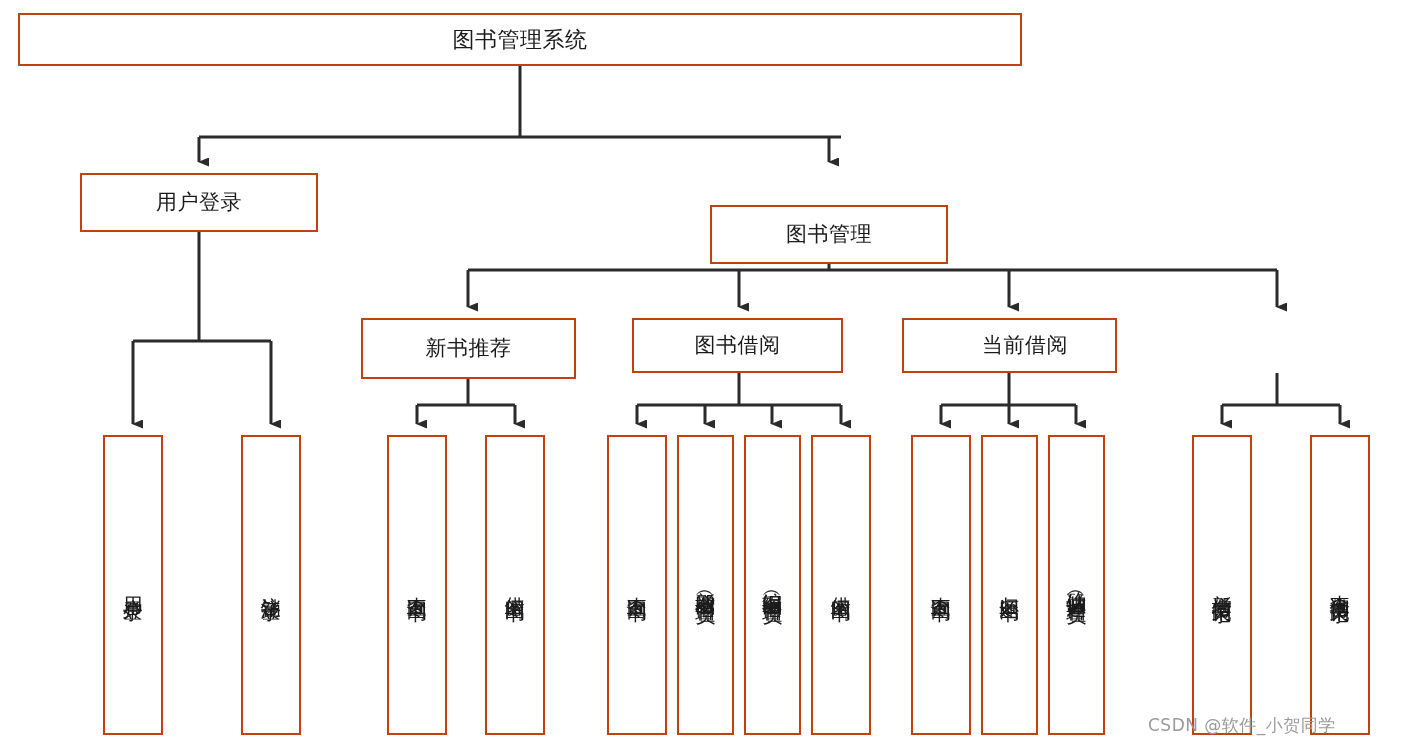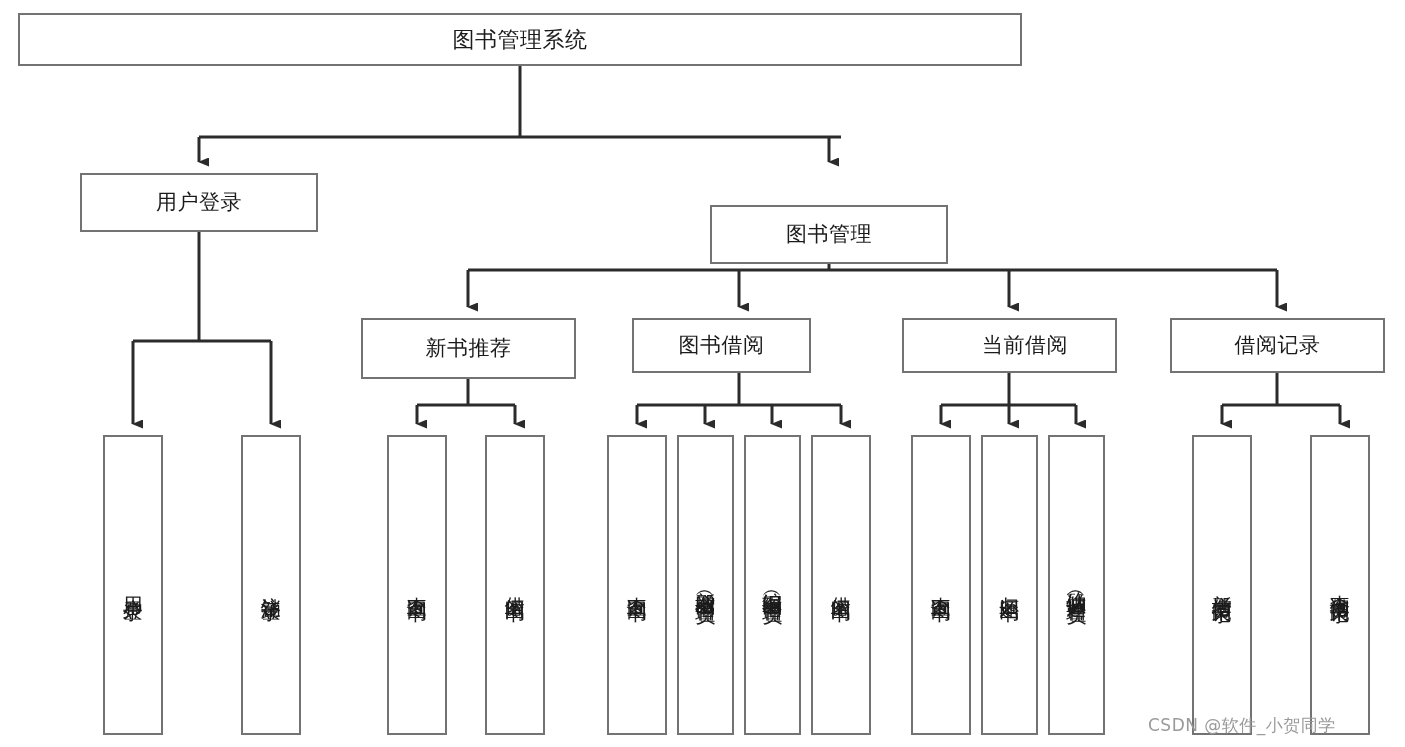--- a/index.html
+++ b/index.html
@@ -18,21 +18,21 @@
   #wires{
     position:absolute;
     left:0;top:0;
     width:1405px;height:747px;
     pointer-events:none;
   }
   .node{
     position:absolute;
     box-sizing:border-box;
     background:#ffffff;
-    border:2px solid #737373;
+    border:2px solid #c2410c;
     display:flex;
     align-items:center;
     justify-content:center;
     z-index:3;
   }
   .node .label{
     font-size:21px;
     line-height:1.18;
     letter-spacing:0.5px;
     color:#1b1b1b;
@@ -125,28 +125,25 @@
   <div class="node" style="left:80px;top:173px;width:238px;height:59px;">
     <span class="label">用户登录</span>
   </div>
   <div class="node" style="left:710px;top:173px;width:238px;height:59px;margin-top:32px;">
     <span class="label">图书管理</span>
   </div>
 
   <div class="node" style="left:361px;top:318px;width:215px;height:61px;">
     <span class="label">新书推荐</span>
   </div>
-  <div class="node" style="left:632px;top:318px;width:179px;height:55px;">
+  <div class="node" style="left:632px;top:318px;width:211px;height:55px;">
     <span class="label">图书借阅</span>
   </div>
   <div class="node" style="left:902px;top:318px;width:215px;height:55px;padding-left:31px;">
     <span class="label">当前借阅</span>
-  </div>
-  <div class="node" style="left:1170px;top:318px;width:215px;height:55px;">
-    <span class="label">借阅记录</span>
   </div>
 
   <div class="node vert" style="left:103px;top:435px;width:60px;height:300px;">
     <span class="label">用户登录</span>
   </div>
   <div class="node vert" style="left:241px;top:435px;width:60px;height:300px;">
     <span class="label">注销登录</span>
   </div>
 
   <div class="node vert" style="left:387px;top:435px;width:60px;height:300px;">

